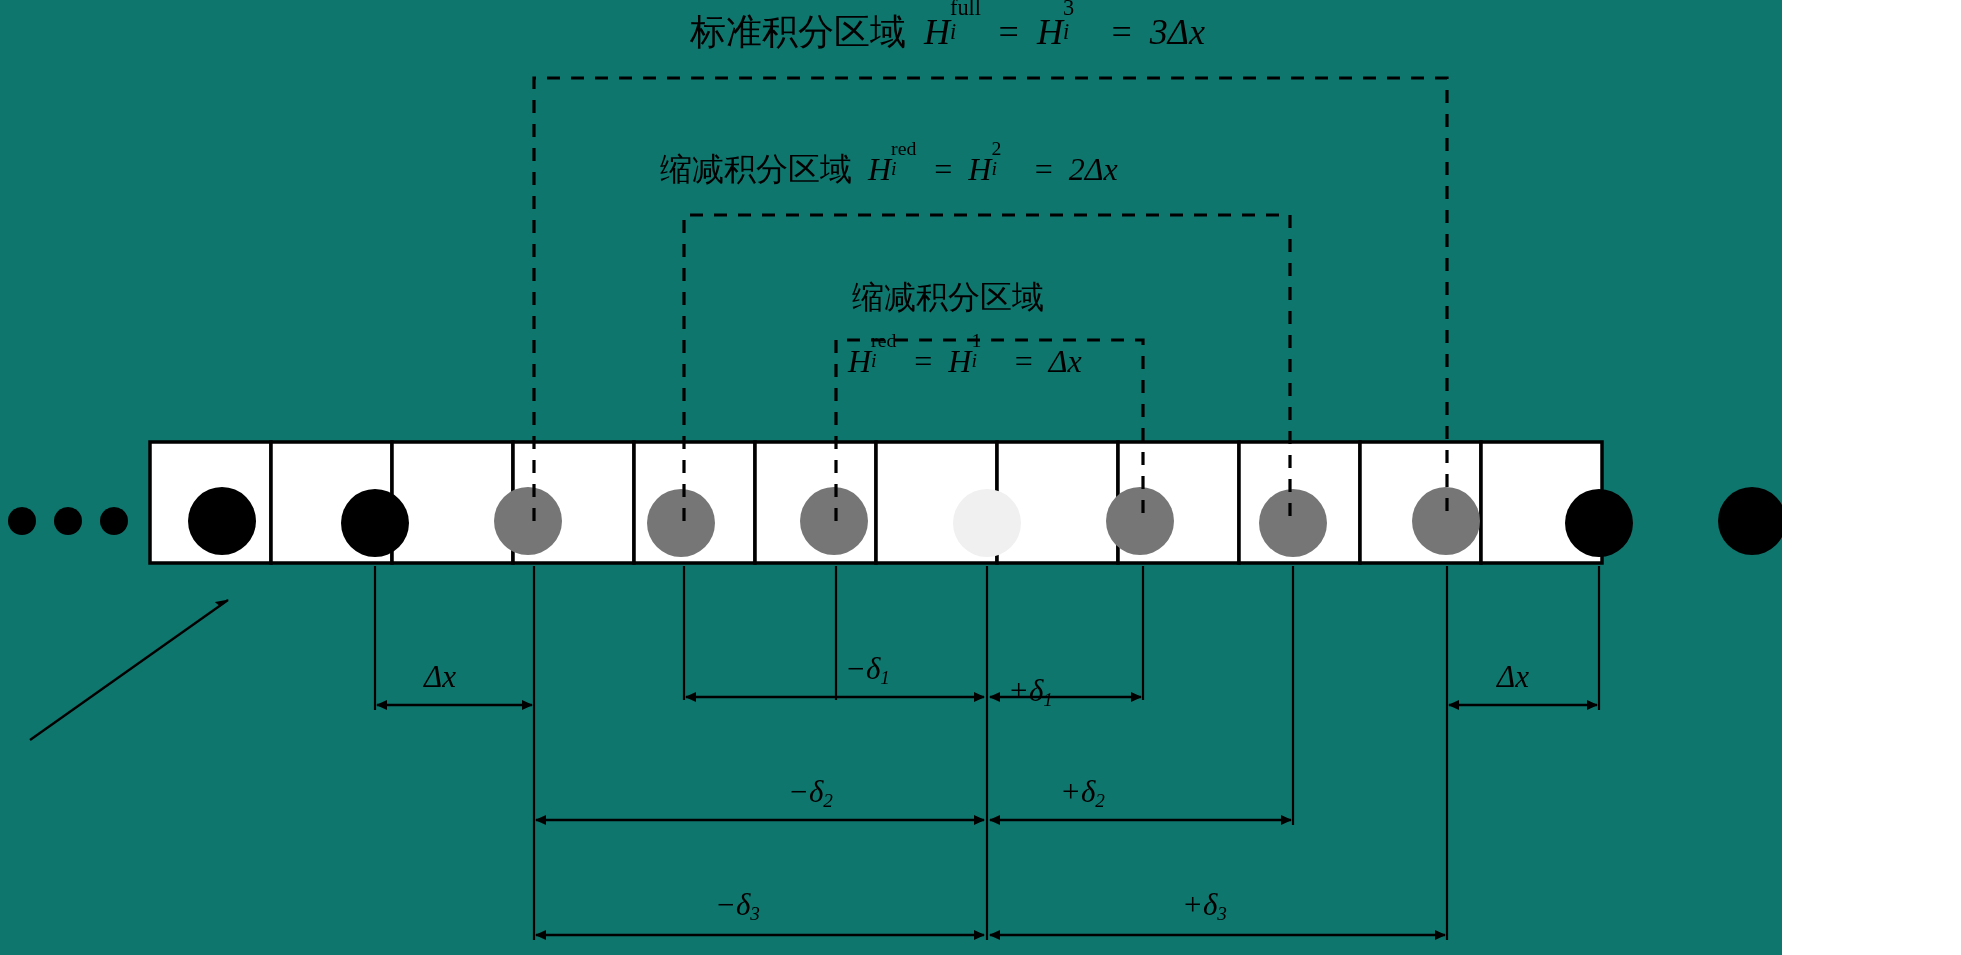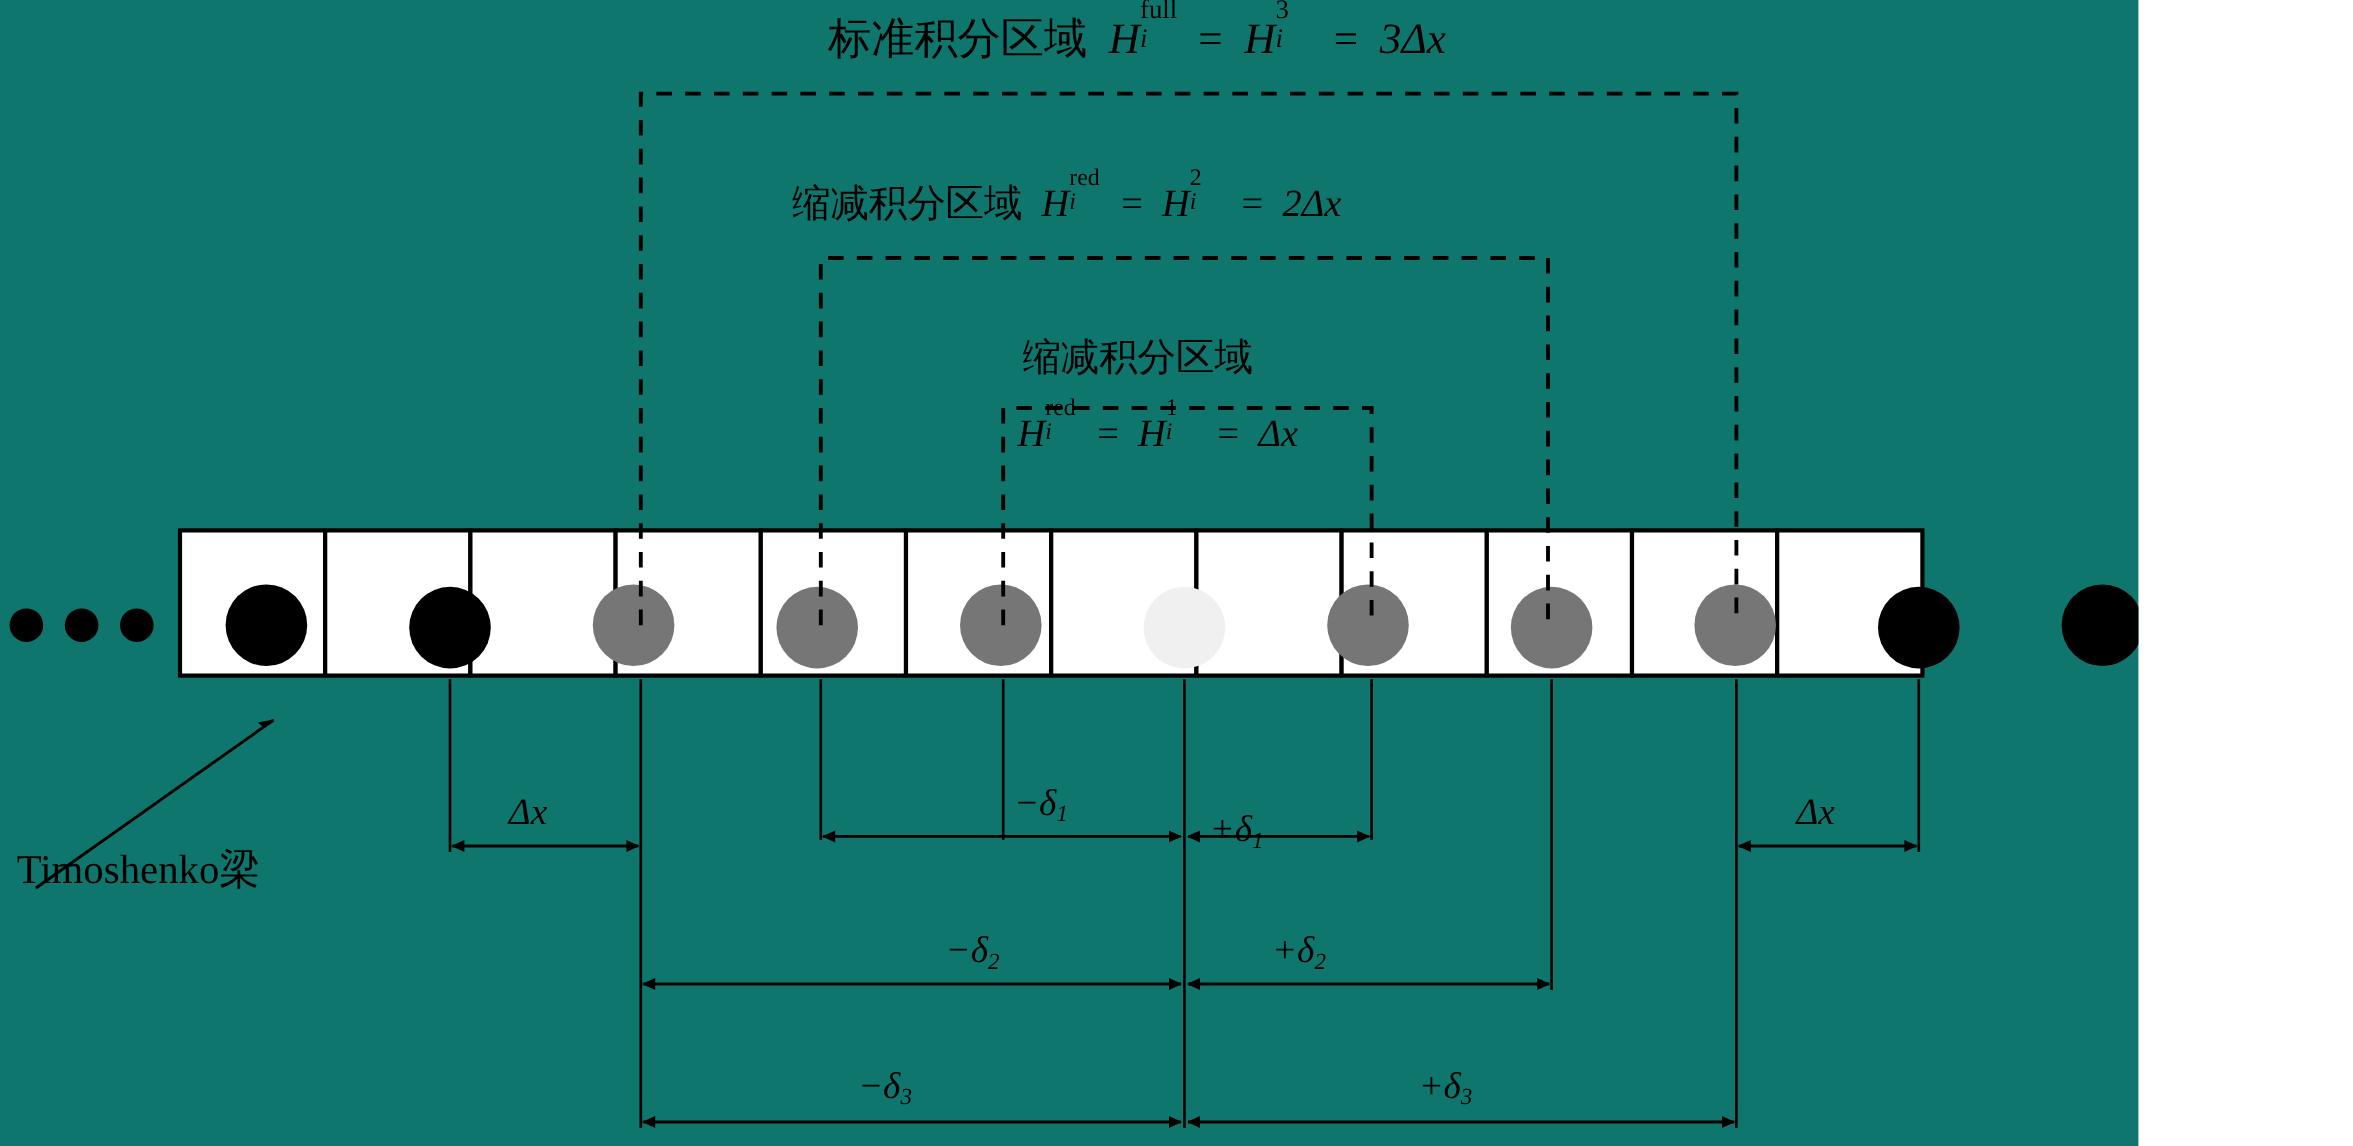--- a/index.html
+++ b/index.html
@@ -196,23 +196,20 @@
   </div>
 
   <div class="lbl title-3" style="left:848px; top:340px;">
     <span class="math"><span>H</span><span class="supsub"><span class="s-top">red</span><span class="s-bot">i</span></span></span>
     <span class="up">&nbsp;<span>=</span>&nbsp;</span>
     <span class="math"><span>H</span><span class="supsub"><span class="s-top">1</span><span class="s-bot">i</span></span></span>
     <span class="up">&nbsp;<span>=</span>&nbsp;</span>
     <span class="math"><span>Δx</span></span>
   </div>
 
-  <div class="lbl beam-lbl" style="left:14px; top:707px;">
-    <span class="up">Timoshenko梁</span>
-  </div>
 
   <div class="lbl dim-lbl math" style="left:424px; top:660px;">
     <span>Δx</span>
   </div>
 
   <div class="lbl dim-lbl math" style="left:845px; top:652px;">
     <span>−δ</span><sub>1</sub>
   </div>
 
   <div class="lbl dim-lbl math" style="left:1008px; top:636px;margin-top:38px;">

